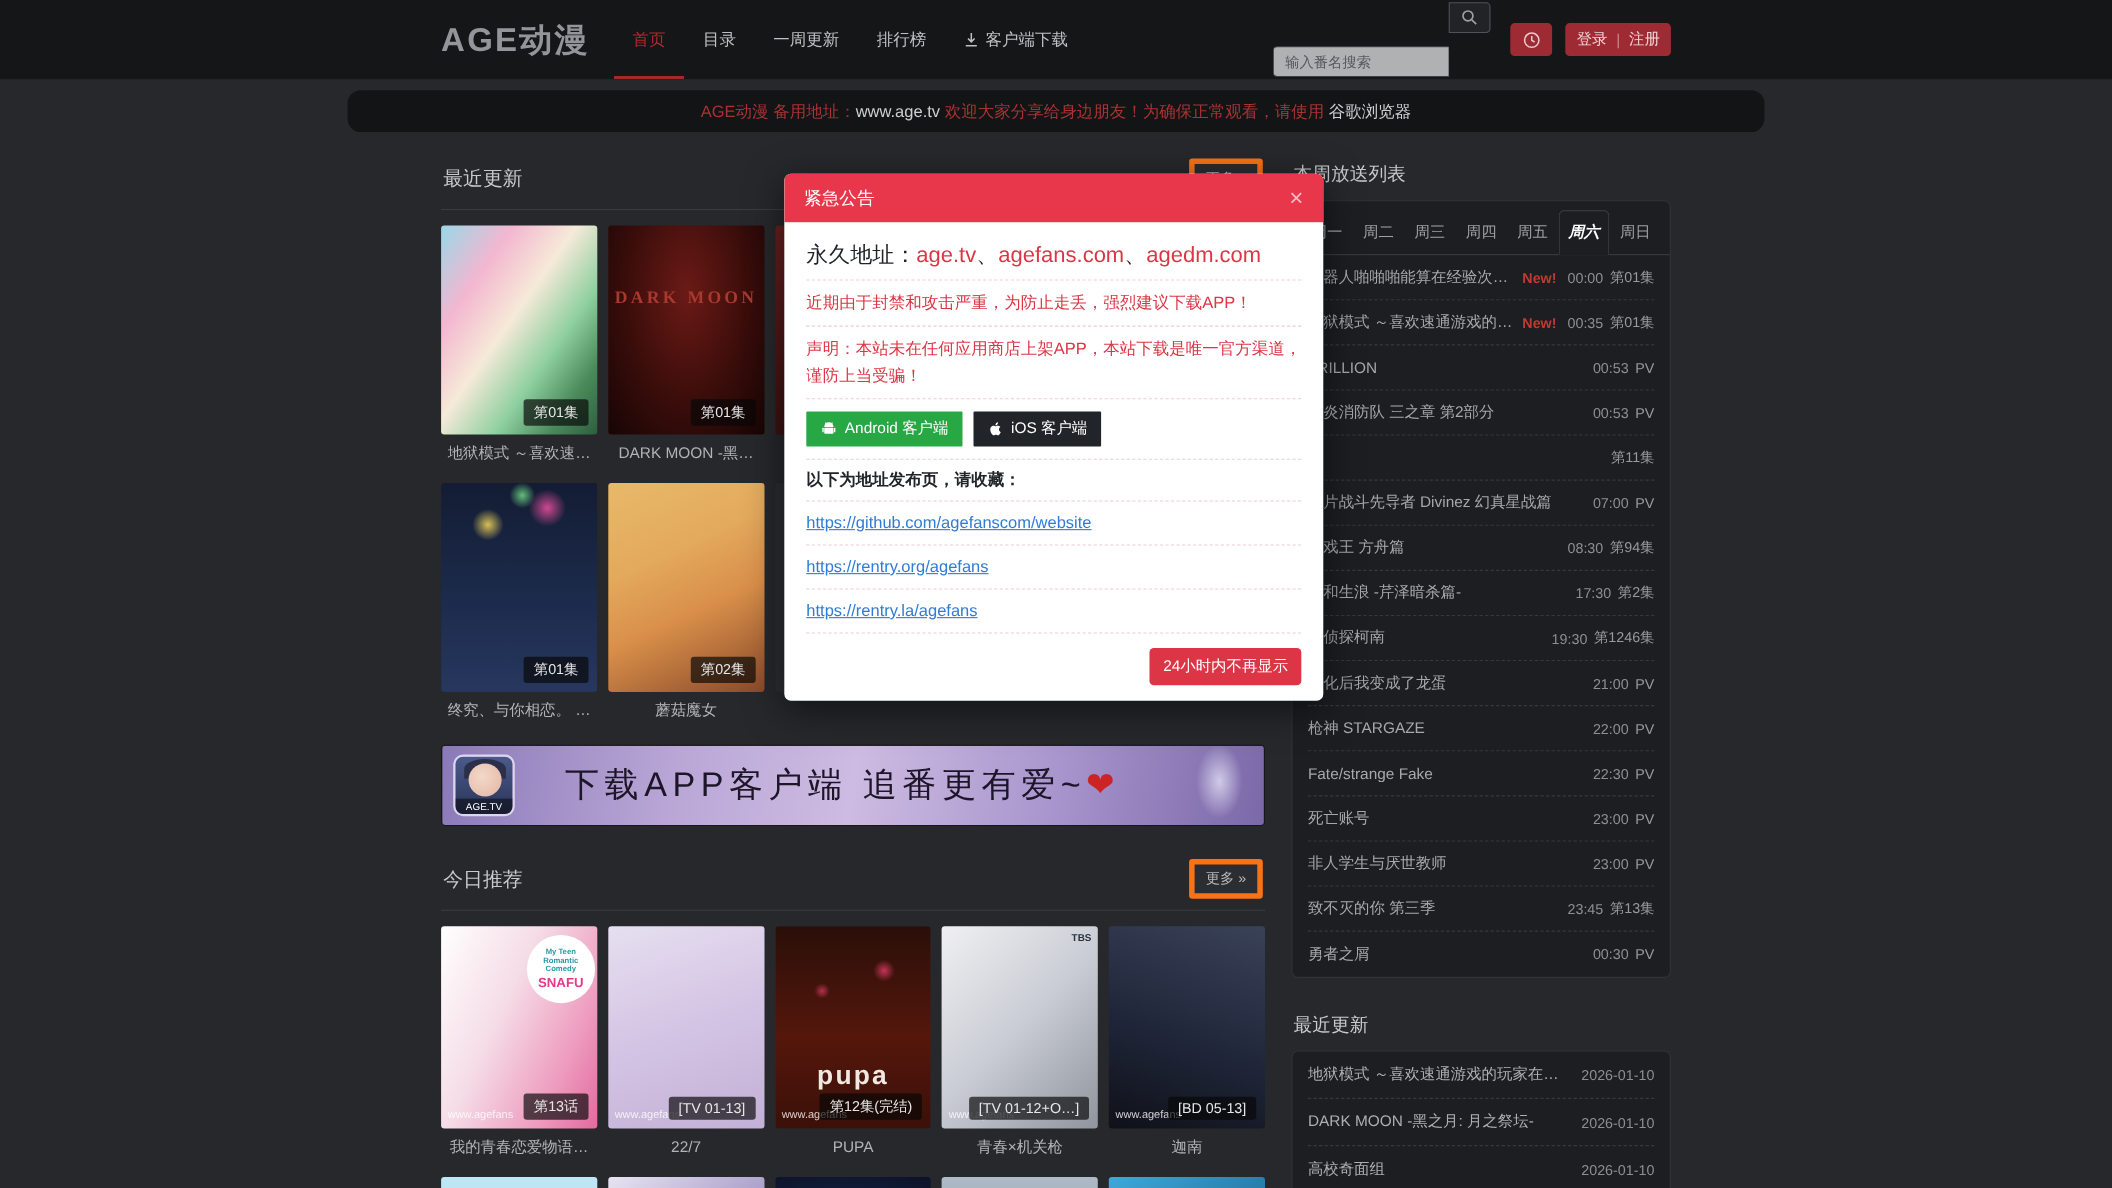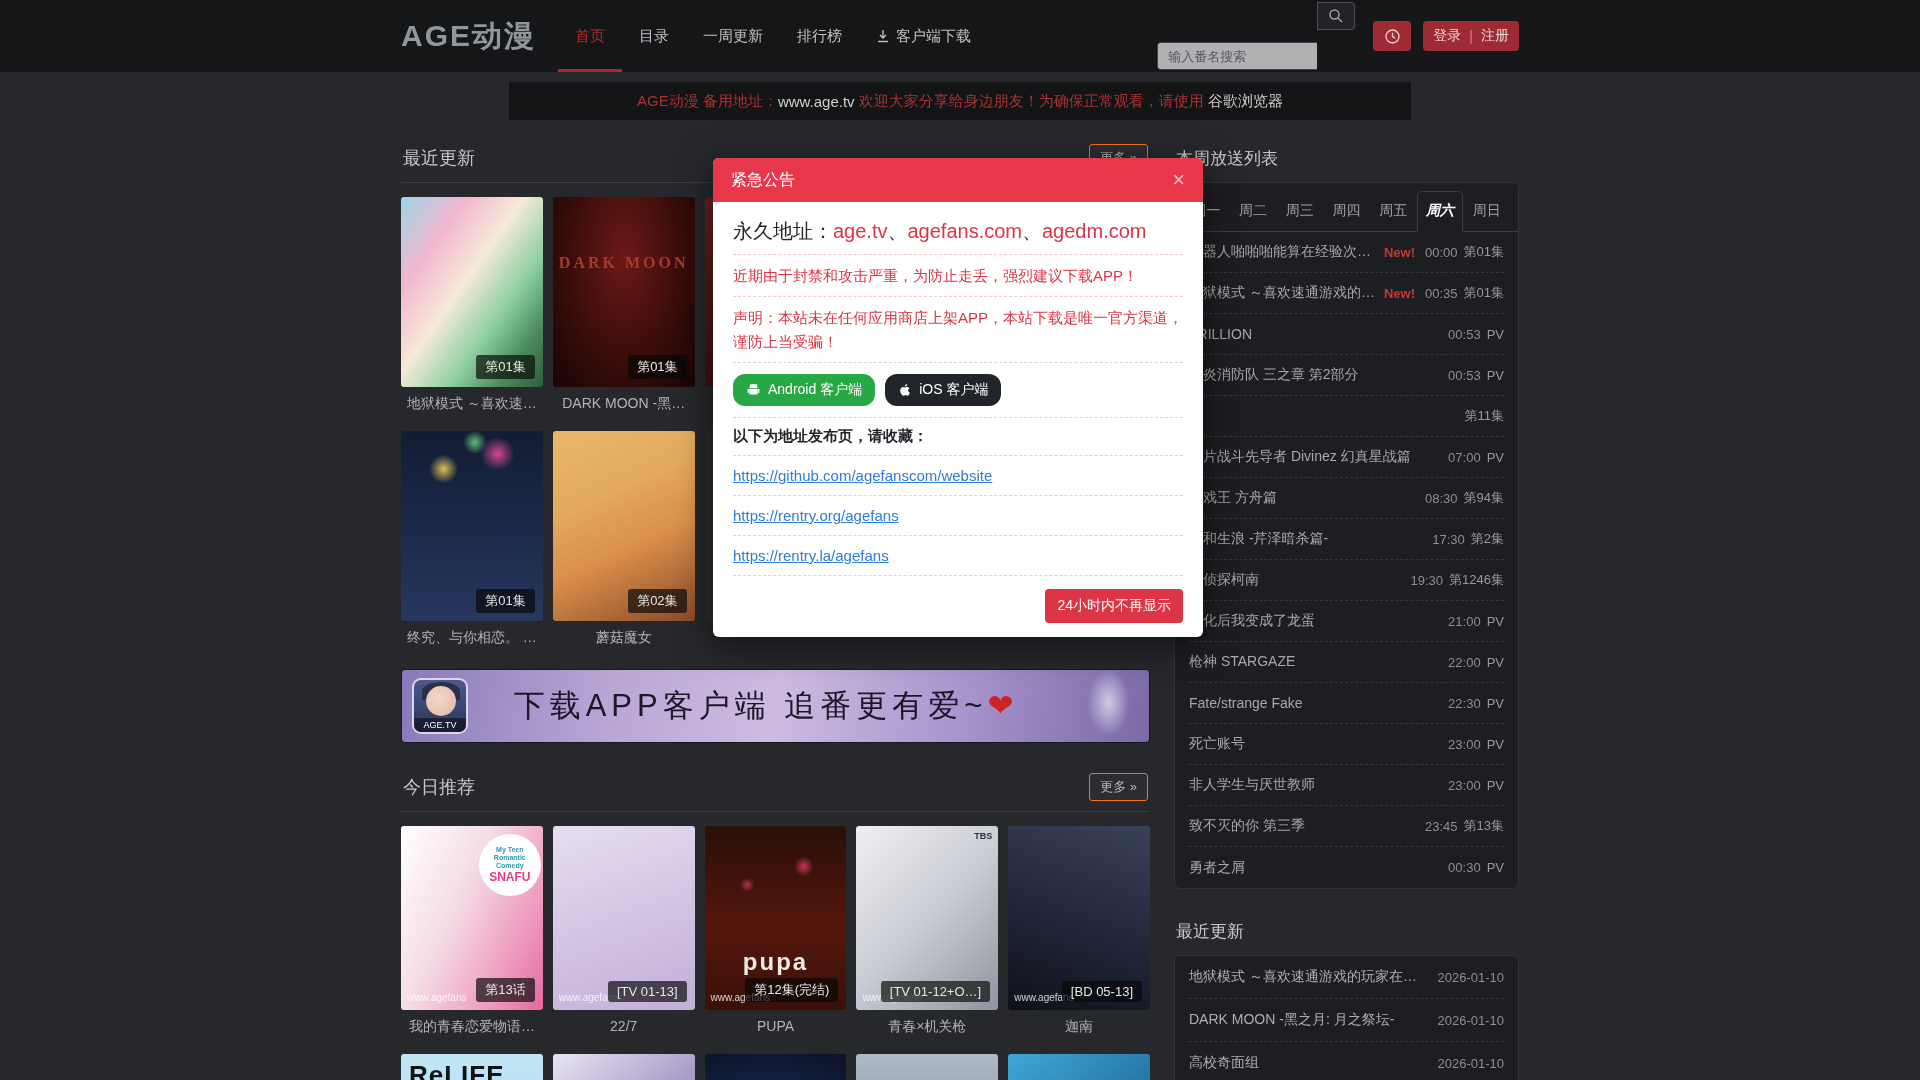--- a/index.html
+++ b/index.html
@@ -20,34 +20,34 @@
   .search-input::placeholder { color: #56585b; }
   .search-btn { width: 38px; height: 28px; background: #212326; border: 1px solid #505255; border-radius: 0 4px 4px 0;
     display: flex; align-items: center; justify-content: center; cursor: pointer; }
   .icon-btn { width: 38px; height: 30px; background: #9e2b33; border-radius: 4px; margin-left: 18px;
     display: flex; align-items: center; justify-content: center; cursor: pointer; }
   .login-btn { height: 30px; background: #9e2b33; border-radius: 4px; margin-left: 12px; padding: 0 10px;
     display: flex; align-items: center; gap: 8px; color: #efd3d5; font-size: 14px; cursor: pointer; }
   .login-div { color: #c9848a; }
 
   
-  .notice { width: 902px; margin: 10px auto 0; height: 38px; background: #121416; border-radius: 0;
+  .notice { width: 1288px; margin: 10px auto 0; height: 38px; background: #121416; border-radius: 12px;
     display: flex; align-items: center; justify-content: center; font-size: 15px; white-space: pre; }
   .n-red { color: #a83333; }
   .n-light { color: #cfd0d2; }
 
   
   .content { width: 1118px; margin: 18px auto 0; display: flex; gap: 24px; }
   .main-col { width: 749px; }
   .side-col { width: 345px; }
 
   .sec-head { display: flex; align-items: center; justify-content: space-between; padding: 6px 2px 10px;
     border-bottom: 1px solid #3a3c3f; }
   .sec-title { font-size: 18px; color: #c8c9cb; }
-  .more-btn { font-size: 13px; color: #b6b7b9; background: #2b2d30; border: 1px solid #f97316; border-radius: 3px;
+  .more-btn { font-size: 13px; color: #b6b7b9; background: #2b2d30; border: 5px solid #f97316; border-radius: 3px;
     padding: 4px 10px; cursor: pointer; }
 
   
   .card-grid { display: grid; grid-template-columns: repeat(5, 1fr); column-gap: 10px; row-gap: 18px; margin-top: 14px; }
   .card { cursor: pointer; }
   .poster { position: relative; height: 190px; border-radius: 3px; overflow: hidden; background: #2f3134; }
   .poster.short { height: 184px; }
   .badge { position: absolute; right: 8px; bottom: 8px; background: rgba(8,8,8,.68); color: #e6e6e6;
     font-size: 13px; padding: 3px 9px; border-radius: 3px; white-space: nowrap; }
   .badge:empty { display: none; }
@@ -140,21 +140,21 @@
     padding: 0 18px; }
   .modal-title { color: #fff; font-size: 16px; font-weight: normal; }
   .modal-close { color: #f6bcc4; font-size: 22px; line-height: 1; cursor: pointer; }
   .modal-body { padding: 16px 20px 14px; }
   .perm { font-size: 20px; color: #212529; }
   .perm .domain { color: #dc3545; cursor: pointer; }
   .dashed { border: none; border-top: 1px dashed #f0ccd2; margin: 9px 0; }
   .warn { color: #dc3545; font-size: 15px; line-height: 1.55; }
   .store-btns { display: flex; gap: 10px; padding: 2px 0; }
   .btn { display: inline-flex; align-items: center; gap: 7px; font-size: 14px; color: #fff; border: none;
-    border-radius: 12px; padding: 7px 13px; cursor: pointer; font-family: "Liberation Sans", sans-serif; }
+    border-radius: 1px; padding: 7px 13px; cursor: pointer; font-family: "Liberation Sans", sans-serif; }
   .btn-android { background: #28a745; }
   .btn-ios { background: #212529; }
   .bookmark { font-weight: bold; font-size: 15px; color: #212529; }
   .mlink { display: block; color: #2e7cd6; font-size: 15px; text-decoration: underline; padding: 2px 0; cursor: pointer; }
   .modal-foot { display: flex; justify-content: flex-end; padding-top: 4px; }
   .btn-dismiss { background: #dc3545; color: #fff; font-size: 14px; border: none; border-radius: 4px;
     padding: 8px 12px; cursor: pointer; font-family: "Liberation Sans", sans-serif; }
 
   svg { display: block; }
 </style>

